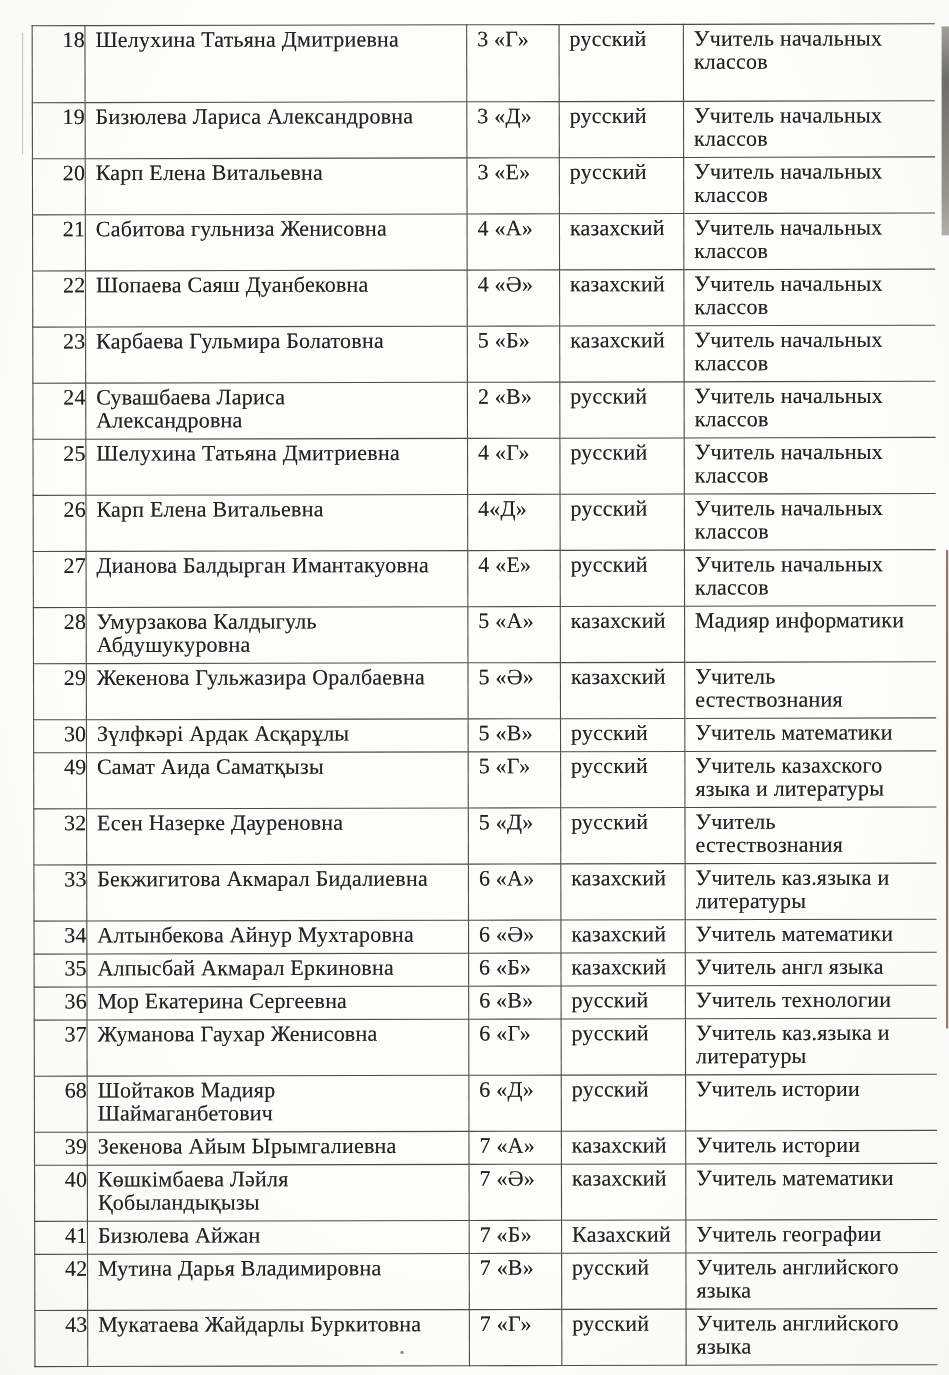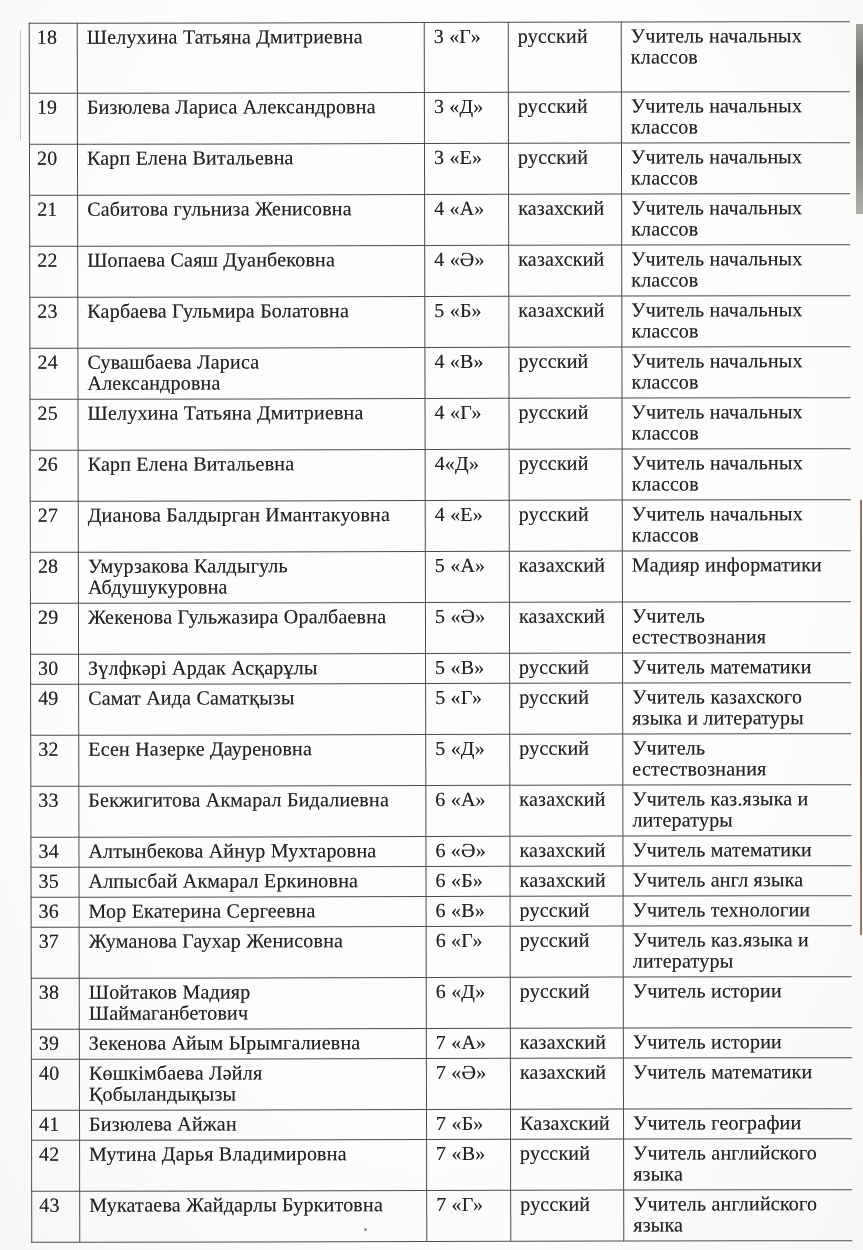--- a/index.html
+++ b/index.html
@@ -41,21 +41,21 @@
     letter-spacing: 0.2px;
     overflow: hidden;
   }
   
   table.roster td:last-child { border-right: none; }
   table.roster col.c-num      { width: 48px;  }
   table.roster col.c-name     { width: 347px; }
   table.roster col.c-class    { width: 84px;  }
   table.roster col.c-language { width: 113px; }
   table.roster col.c-position { width: 228px; }
-  table.roster td.col-num { padding-left: 7px; }
+  table.roster td.col-num { padding-left: 27px; }
   
   table.roster tr:first-child td { padding-bottom: 24px; }
   
   table.roster td { text-shadow: 0 0 0.4px rgba(35,35,35,0.55); }
 
   
   .artifact { position: absolute; pointer-events: none; }
   .smudge-top-right {
     right: 0;
     top: 24px;
@@ -149,21 +149,21 @@
           <td class="col-name">Карбаева Гульмира Болатовна</td>
           <td class="col-class">5 «Б»</td>
           <td class="col-language">казахский</td>
           <td class="col-position">Учитель начальных
 классов</td>
         </tr>
         <tr>
           <td class="col-num">24</td>
           <td class="col-name">Сувашбаева Лариса
 Александровна</td>
-          <td class="col-class">4 «В»</td>
+          <td class="col-class">2 «В»</td>
           <td class="col-language">русский</td>
           <td class="col-position">Учитель начальных
 классов</td>
         </tr>
         <tr>
           <td class="col-num">25</td>
           <td class="col-name">Шелухина  Татьяна Дмитриевна</td>
           <td class="col-class">4 «Г»</td>
           <td class="col-language">русский</td>
           <td class="col-position">Учитель начальных
@@ -255,21 +255,21 @@
         </tr>
         <tr>
           <td class="col-num">37</td>
           <td class="col-name">Жуманова Гаухар Женисовна</td>
           <td class="col-class">6 «Г»</td>
           <td class="col-language">русский</td>
           <td class="col-position">Учитель каз.языка и
 литературы</td>
         </tr>
         <tr>
-          <td class="col-num">38</td>
+          <td class="col-num">68</td>
           <td class="col-name">Шойтаков Мадияр
 Шаймаганбетович</td>
           <td class="col-class">6 «Д»</td>
           <td class="col-language">русский</td>
           <td class="col-position">Учитель истории</td>
         </tr>
         <tr>
           <td class="col-num">39</td>
           <td class="col-name">Зекенова Айым Ырымгалиевна</td>
           <td class="col-class">7 «А»</td>

